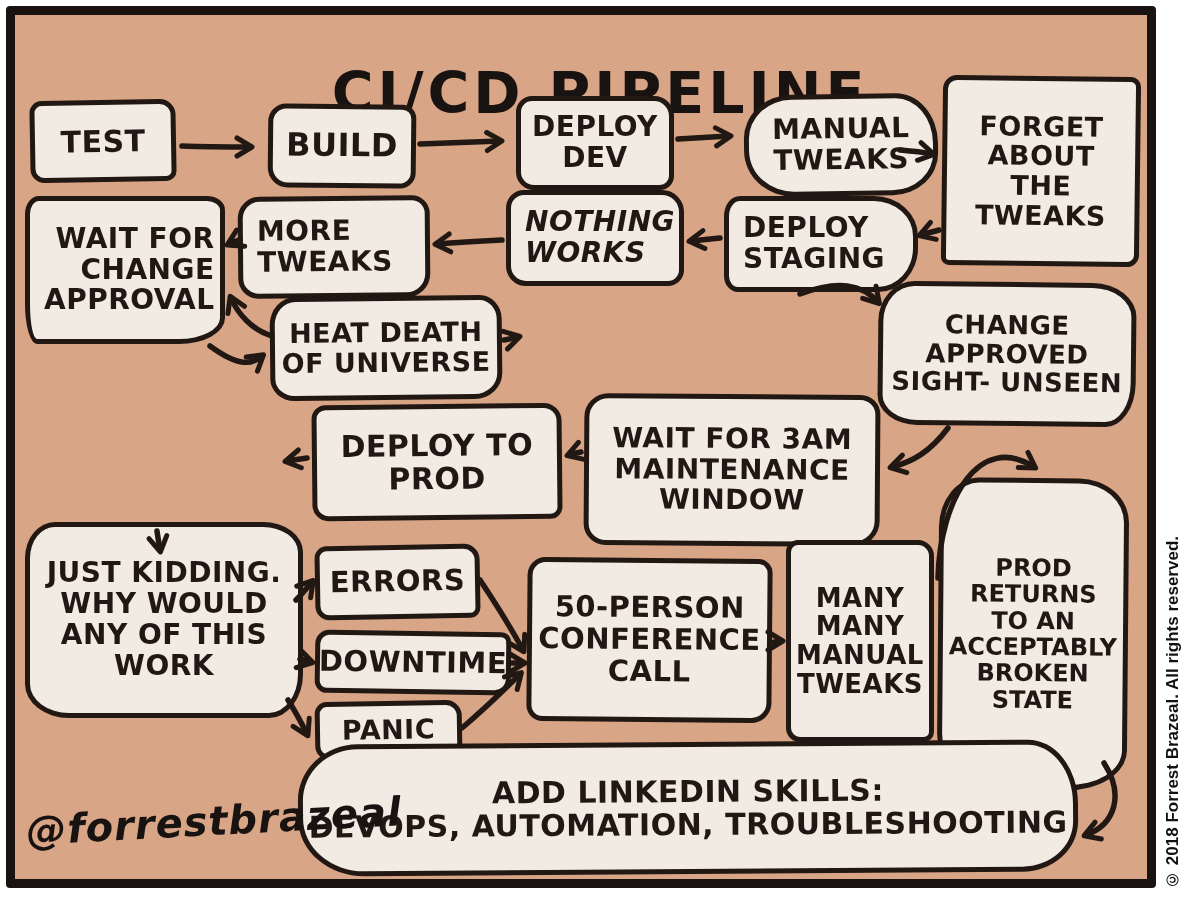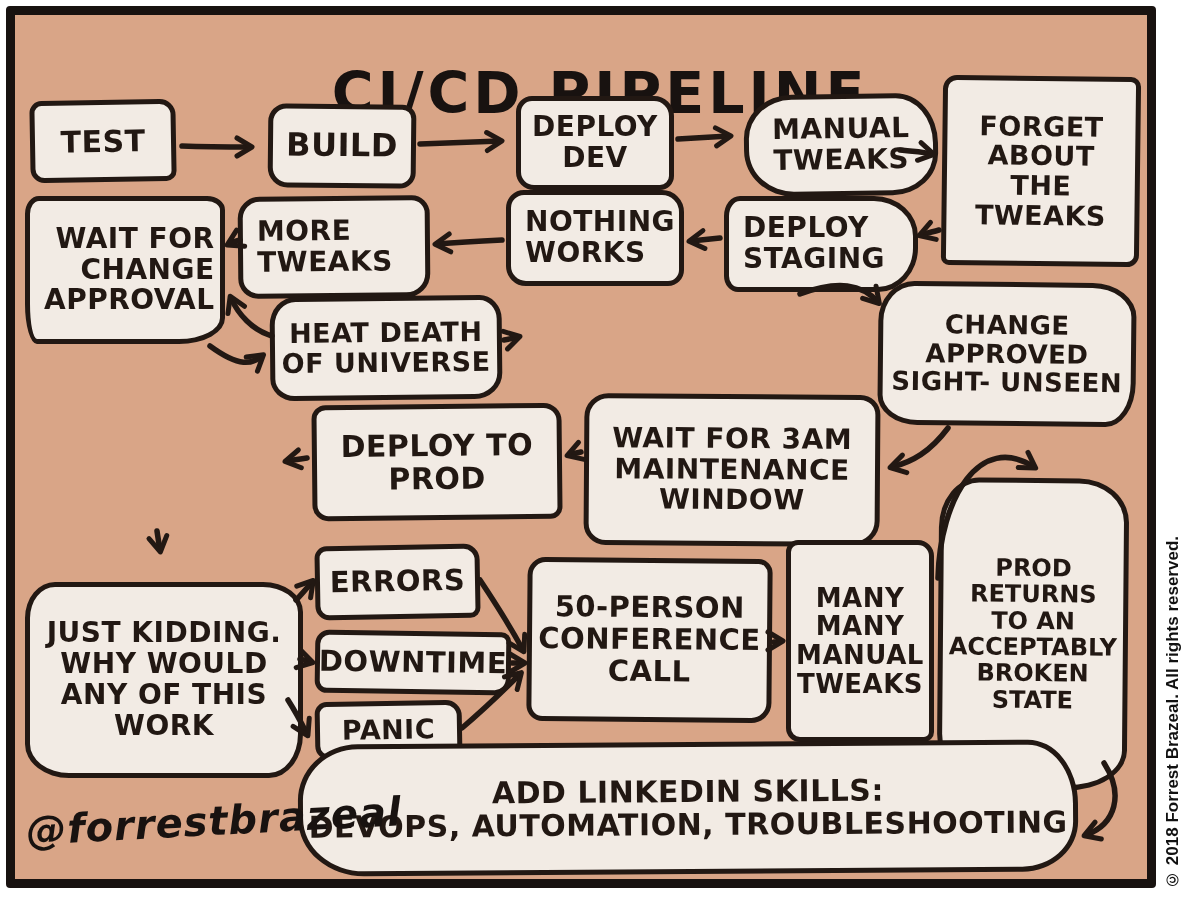--- a/index.html
+++ b/index.html
@@ -53,38 +53,38 @@
   <div class="node" style="left:942px; top:76px; width:198px; height:190px; font-size:27px; border-radius:14px 10px 12px 8px; transform:rotate(0.7deg);">FORGET
 ABOUT
 THE
 TWEAKS</div>
 
   <div class="node ta-l" style="left:25px; top:196px; width:200px; height:148px; font-size:28px; border-radius:14px 18px 46px 12px / 18px 14px 26px 40px;text-align:right;">WAIT FOR
 CHANGE
 APPROVAL</div>
   <div class="node ta-l" style="left:238px; top:196px; width:192px; height:102px; font-size:28px; border-radius:22px 18px 24px 20px; transform:rotate(-0.5deg);">MORE
 TWEAKS</div>
-  <div class="node ta-l" style="left:506px; top:190px; width:178px; height:96px; font-size:28px; border-radius:18px 22px 16px 20px;">NOTHING
+  <div class="node ta-l" style="left:506px; top:190px; width:178px; height:96px; font-size:28px; border-radius:18px 22px 16px 20px;font-style:italic;">NOTHING
 WORKS</div>
   <div class="node ta-l" style="left:724px; top:196px; width:194px; height:96px; font-size:28px; border-radius:16px 44px 40px 14px / 20px 40px 44px 16px;">DEPLOY
 STAGING</div>
 
   <div class="node" style="left:270px; top:296px; width:232px; height:104px; font-size:27px; border-radius:26px 22px 28px 24px / 28px 24px 26px 22px; transform:rotate(-0.6deg);">HEAT DEATH
 OF UNIVERSE</div>
   <div class="node" style="left:878px; top:282px; width:258px; height:144px; font-size:26px; border-radius:36px 44px 30px 40px / 40px 34px 44px 30px; transform:rotate(0.6deg);">CHANGE
 APPROVED
 SIGHT- UNSEEN</div>
 
   <div class="node" style="left:312px; top:404px; width:250px; height:116px; font-size:30px; border-radius:14px 18px 12px 16px; transform:rotate(-0.6deg);">DEPLOY TO
 PROD</div>
   <div class="node" style="left:584px; top:394px; width:296px; height:152px; font-size:28px; border-radius:24px 20px 26px 22px; transform:rotate(0.4deg);">WAIT FOR 3AM
 MAINTENANCE
 WINDOW</div>
 
-  <div class="node" style="left:25px; top:582px; width:278px; height:196px; font-size:28px; border-radius:30px 40px 34px 44px / 36px 30px 44px 34px;">JUST KIDDING.
+  <div class="node" style="left:25px; top:522px; width:278px; height:196px; font-size:28px; border-radius:30px 40px 34px 44px / 36px 30px 44px 34px;">JUST KIDDING.
 WHY WOULD
 ANY OF THIS
 WORK</div>
   <div class="node" style="left:315px; top:545px; width:165px; height:74px; font-size:29px; border-radius:12px 16px 10px 14px; transform:rotate(-1deg);">ERRORS</div>
   <div class="node" style="left:315px; top:631px; width:196px; height:63px; font-size:29px; border-radius:14px 10px 16px 12px; transform:rotate(0.8deg);">DOWNTIME</div>
   <div class="node" style="left:315px; top:701px; width:147px; height:58px; font-size:27px; border-radius:12px 16px 10px 14px; transform:rotate(-1deg);">PANIC</div>
   <div class="node" style="left:527px; top:558px; width:245px; height:164px; font-size:29px; border-radius:18px 14px 20px 16px; transform:rotate(0.5deg);">50-PERSON
 CONFERENCE
 CALL</div>
   <div class="node" style="left:786px; top:540px; width:148px; height:202px; font-size:26px; border-radius:12px 16px 10px 14px;">MANY

